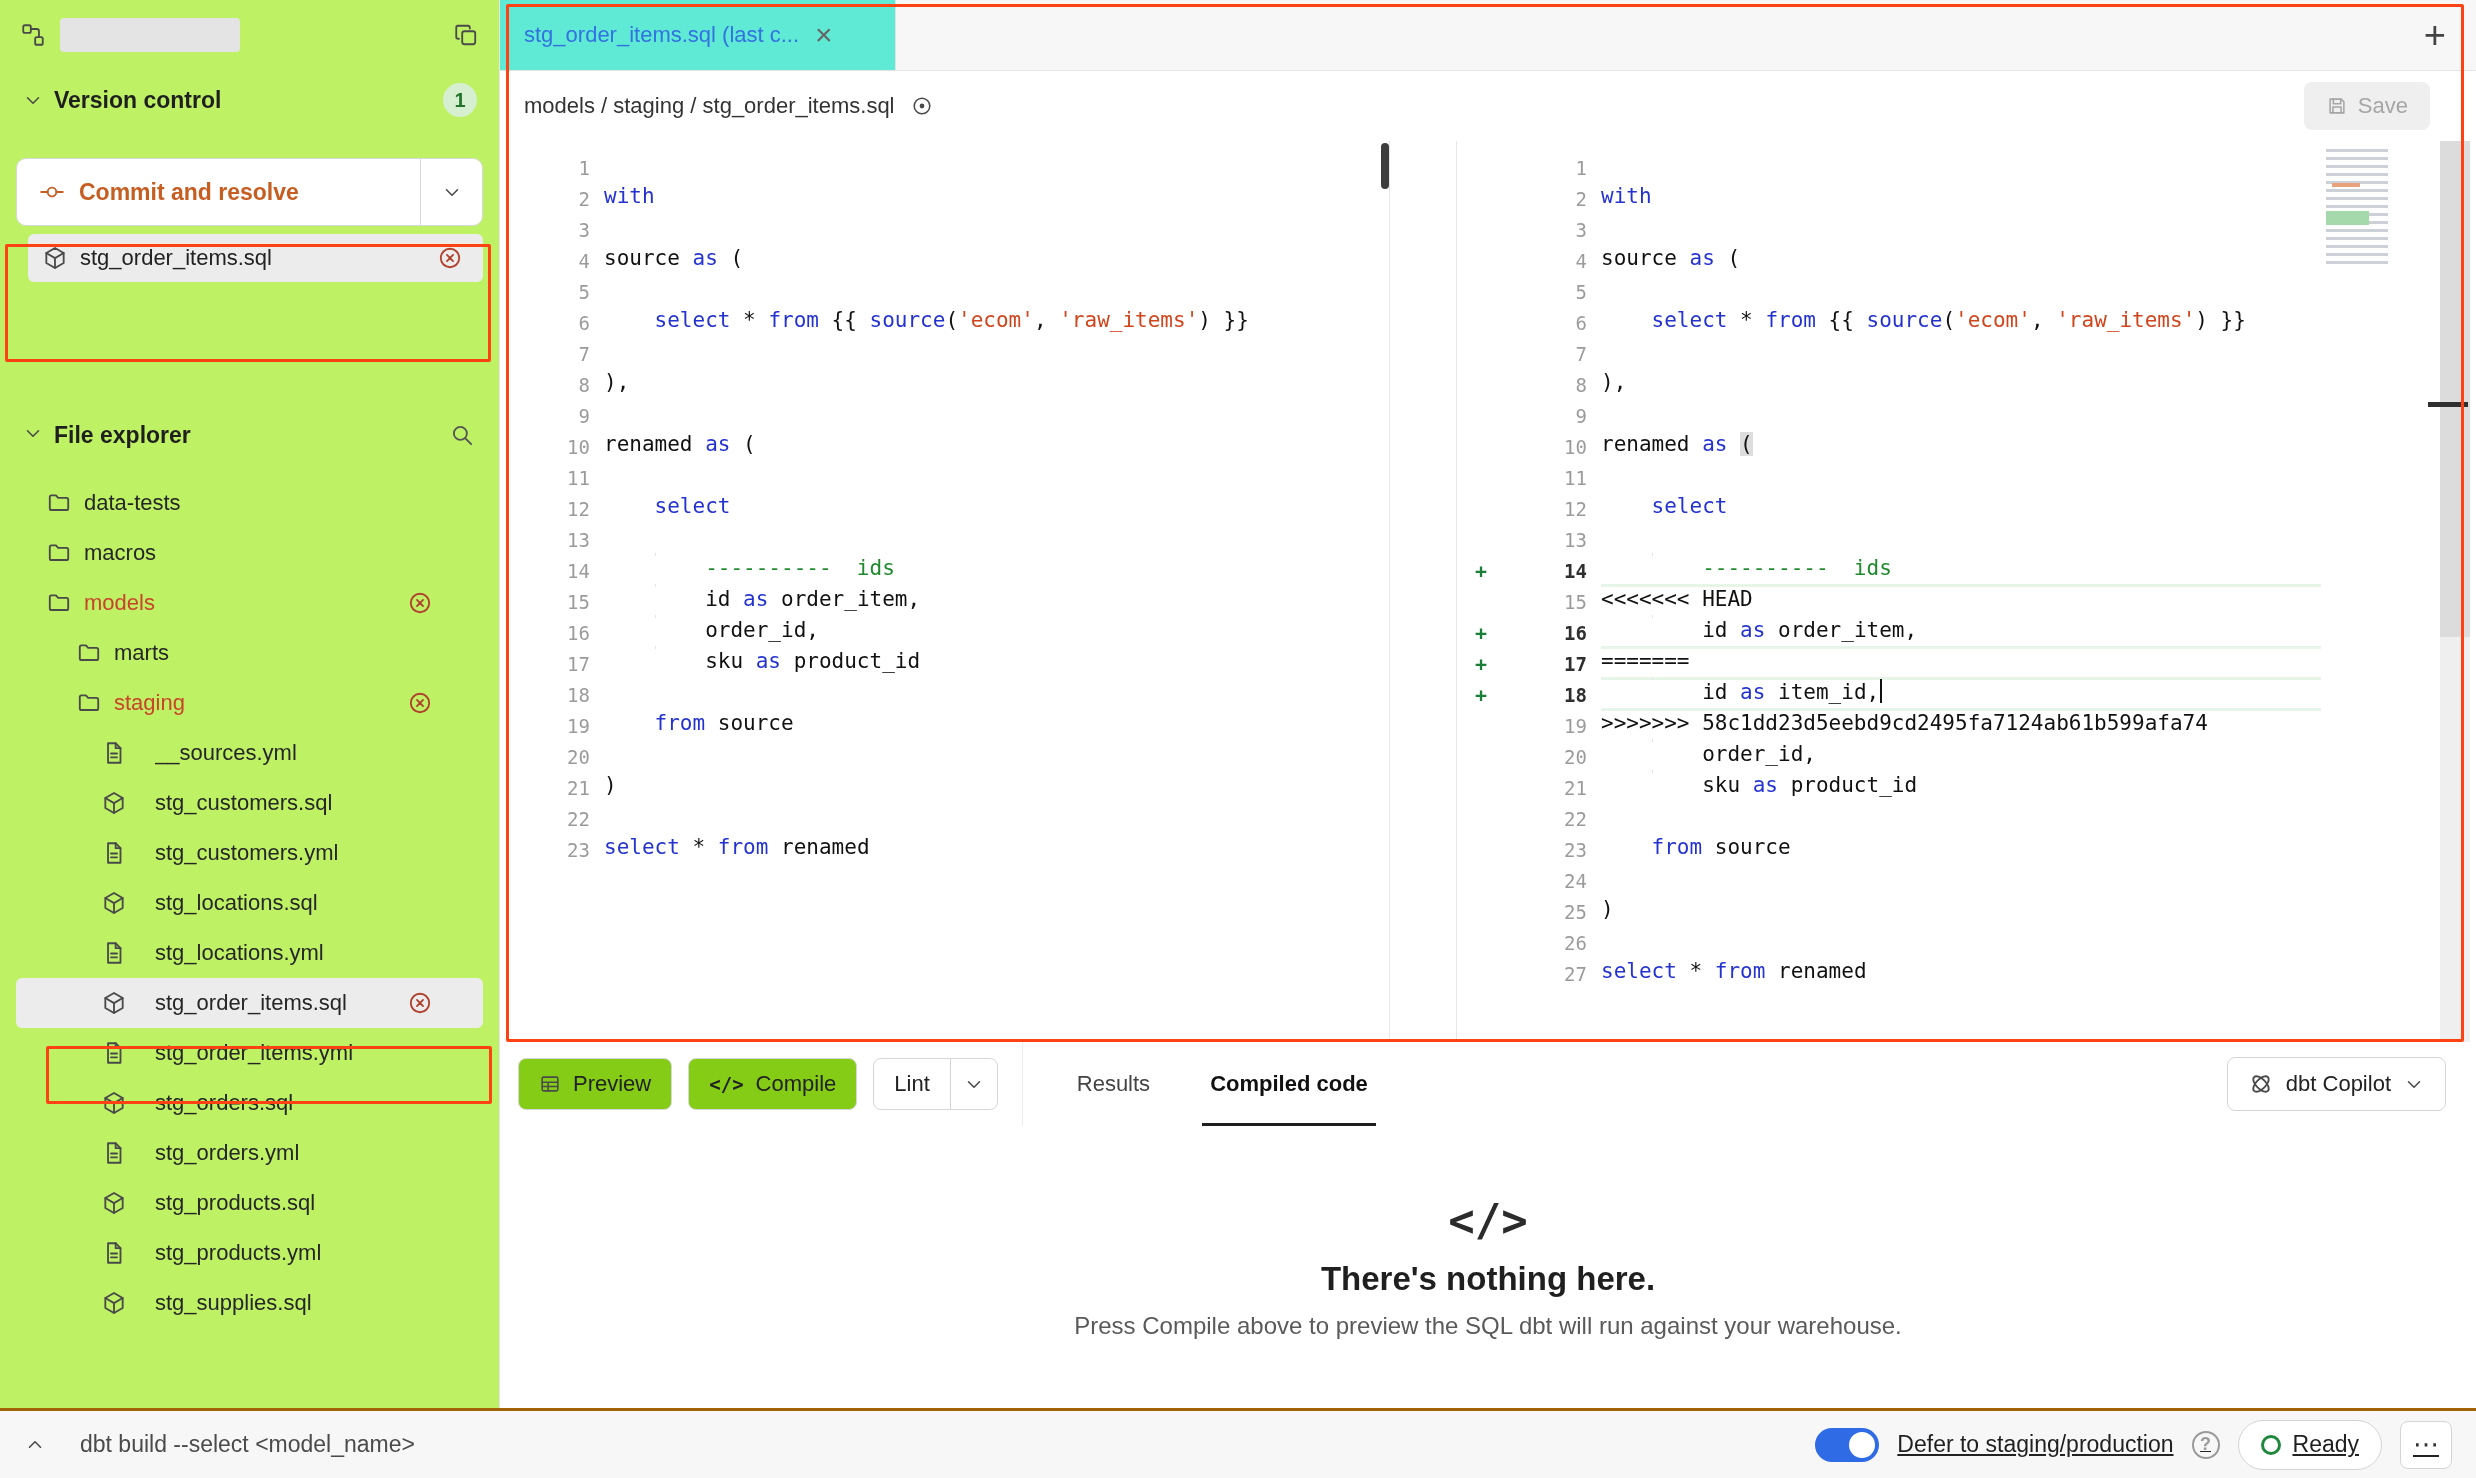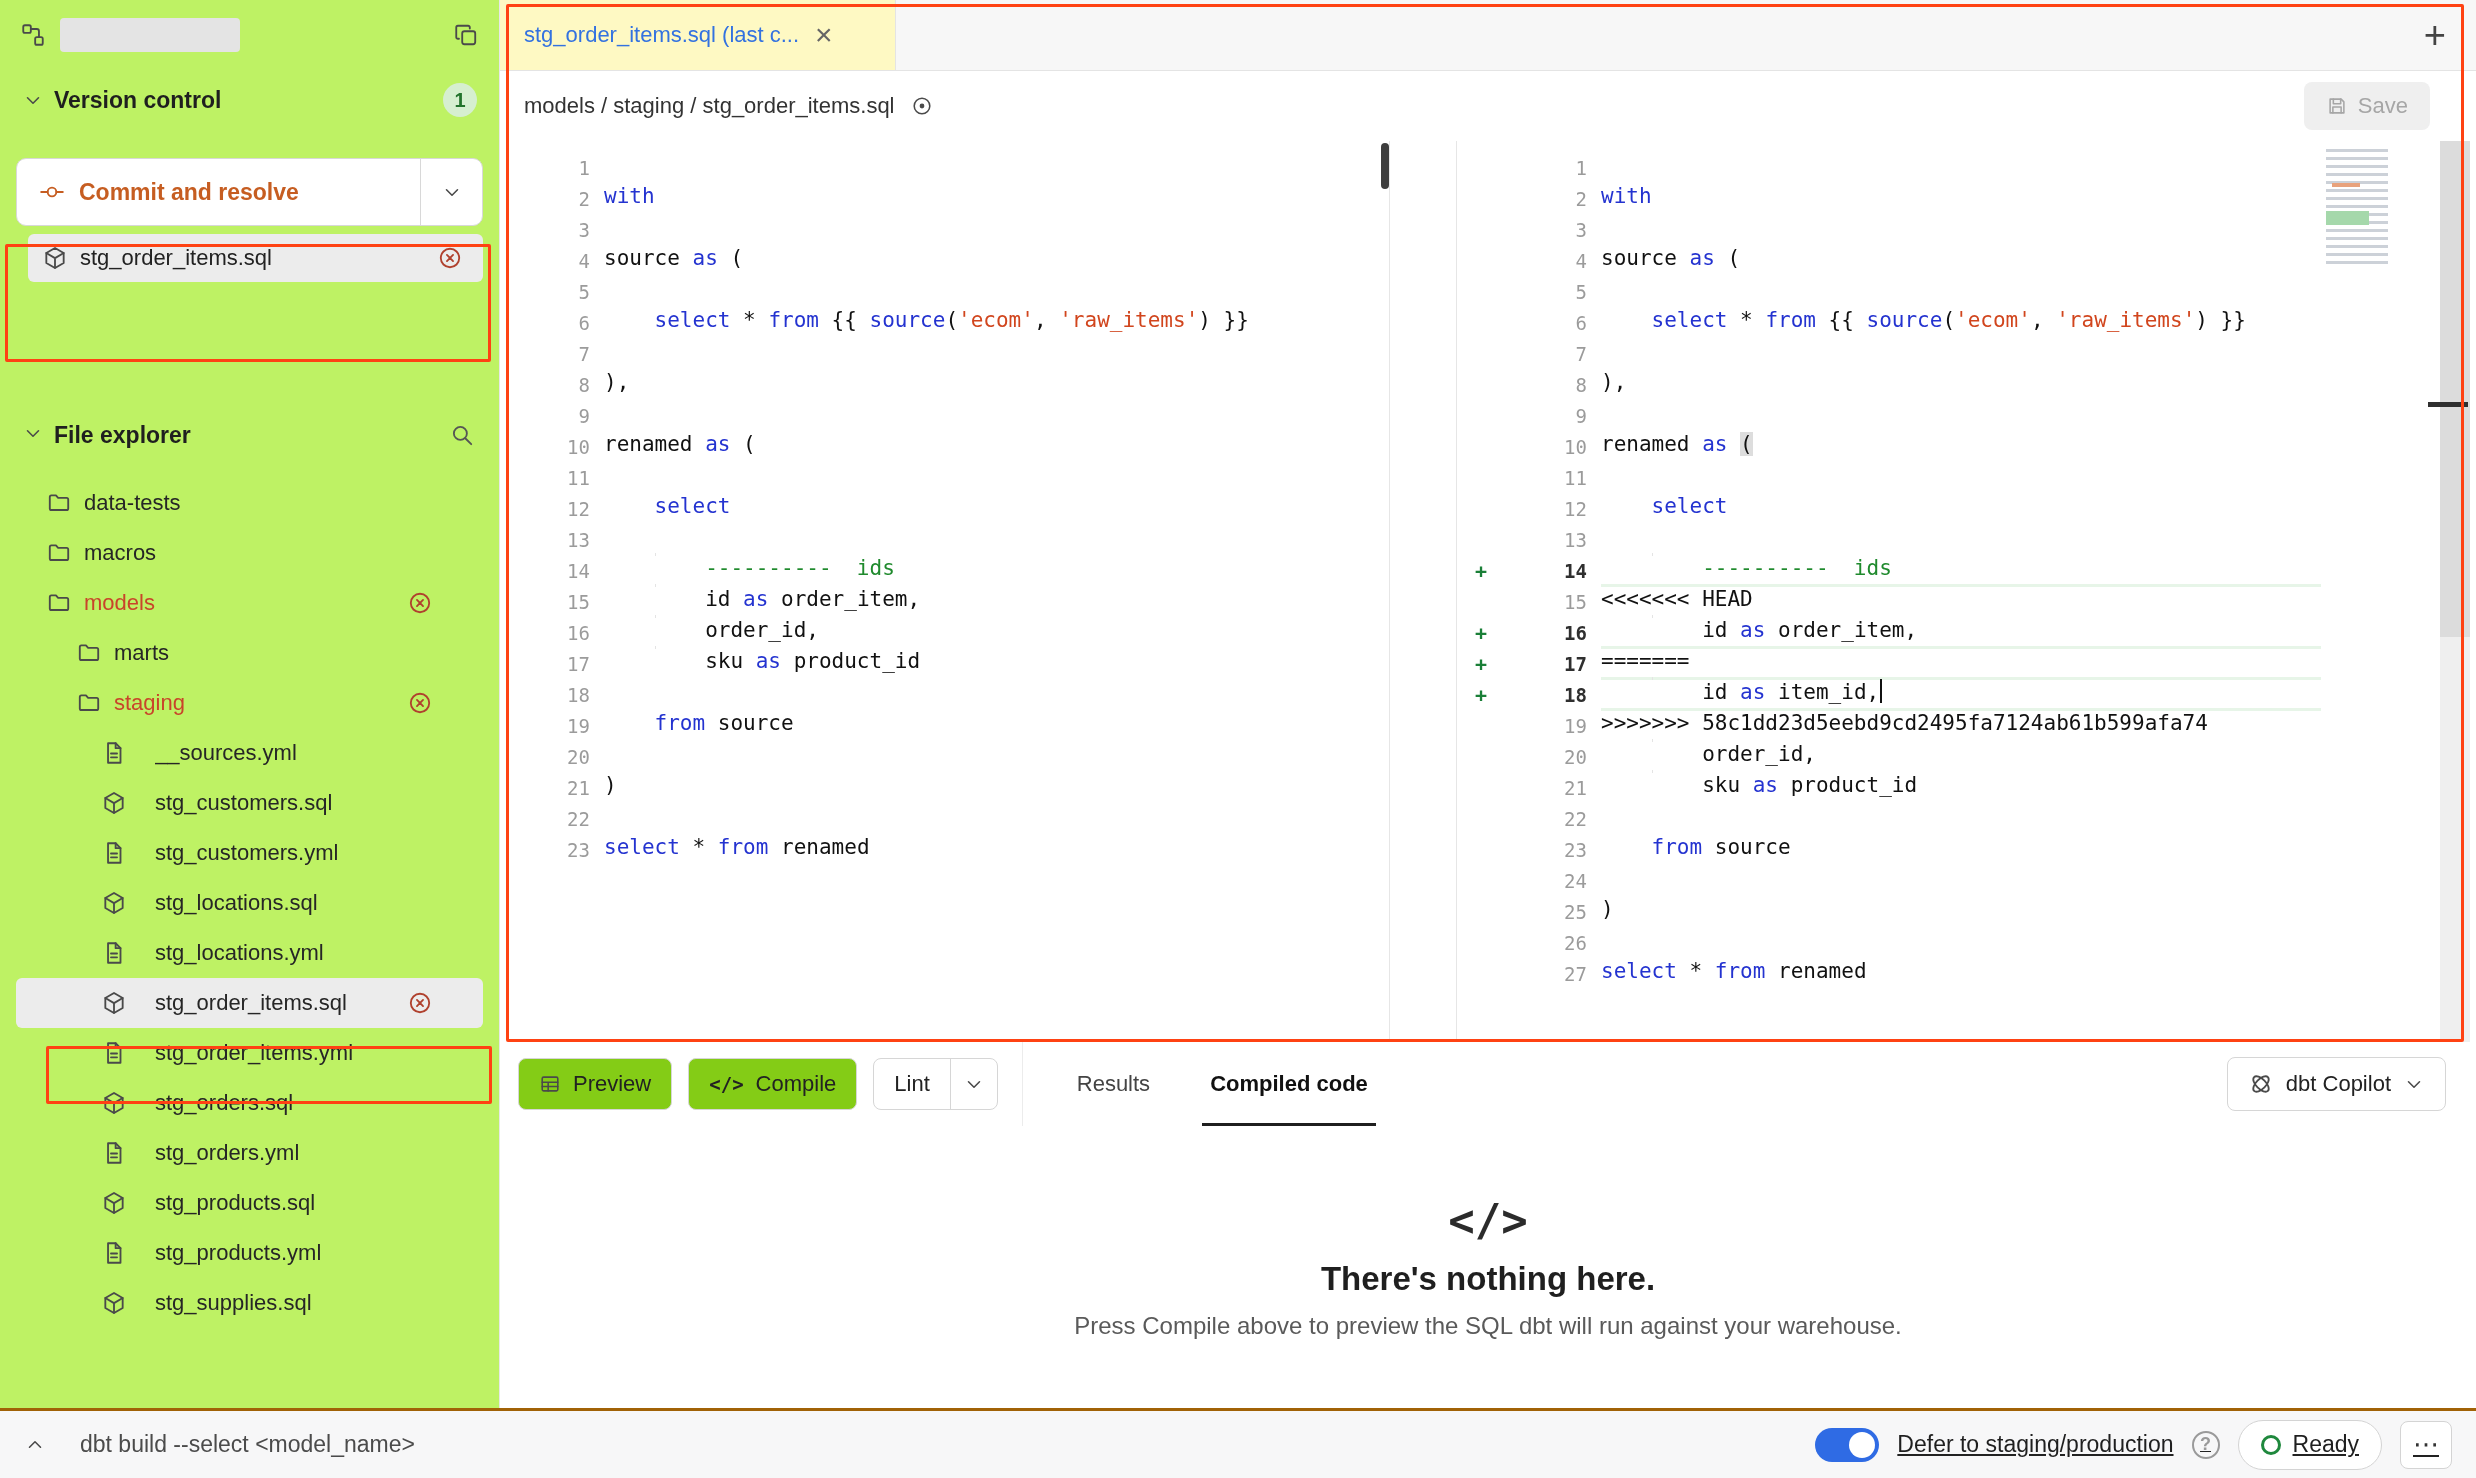--- a/index.html
+++ b/index.html
@@ -43,21 +43,21 @@
   .ticn svg { width:26px; height:26px; display:block; }
   .ticn.sm svg { width:22px; height:22px; }
   .xc { color:#b0412e; margin-left:auto; }
   .change-item .xc { margin-left:auto; }
   .orange { color:#c65d21; }
 
   
   .main { flex:1; display:flex; flex-direction:column; min-width:0; }
 
   .tabbar { height:71px; flex:none; background:#f7f7f7; border-bottom:1px solid #e4e4e4; display:flex; align-items:stretch; }
-  .tab { width:396px; background:#fef9c3; border-right:1px solid #e4e4e4; display:flex; align-items:center; gap:16px; padding:0 24px; }
+  .tab { width:396px; background:#5eead4; border-right:1px solid #e4e4e4; display:flex; align-items:center; gap:16px; padding:0 24px; }
   .tab-title { font-size:22px; color:#3372e0; font-weight:500; white-space:nowrap; overflow:hidden; }
   .tab-close { font-size:30px; color:#666; cursor:pointer; line-height:1; }
   .tab-plus { margin-left:auto; margin-right:30px; align-self:center; font-size:38px; color:#444; cursor:pointer; line-height:1; }
 
   .crumbrow { height:70px; flex:none; display:flex; align-items:center; gap:16px; padding:0 26px 0 24px; background:#fff; }
   .crumb { font-size:22px; color:#333; }
   .save-btn { margin-left:auto; margin-right:20px; height:48px; background:#efefef; border:none; border-radius:8px; display:flex; align-items:center; gap:10px; padding:0 22px; font-size:22px; color:#a6a6a6; font-family:inherit; }
   .save-btn .ticn { color:#a6a6a6; }
 
   .editors { height:901px; flex:none; display:flex; position:relative; background:#fff; }

